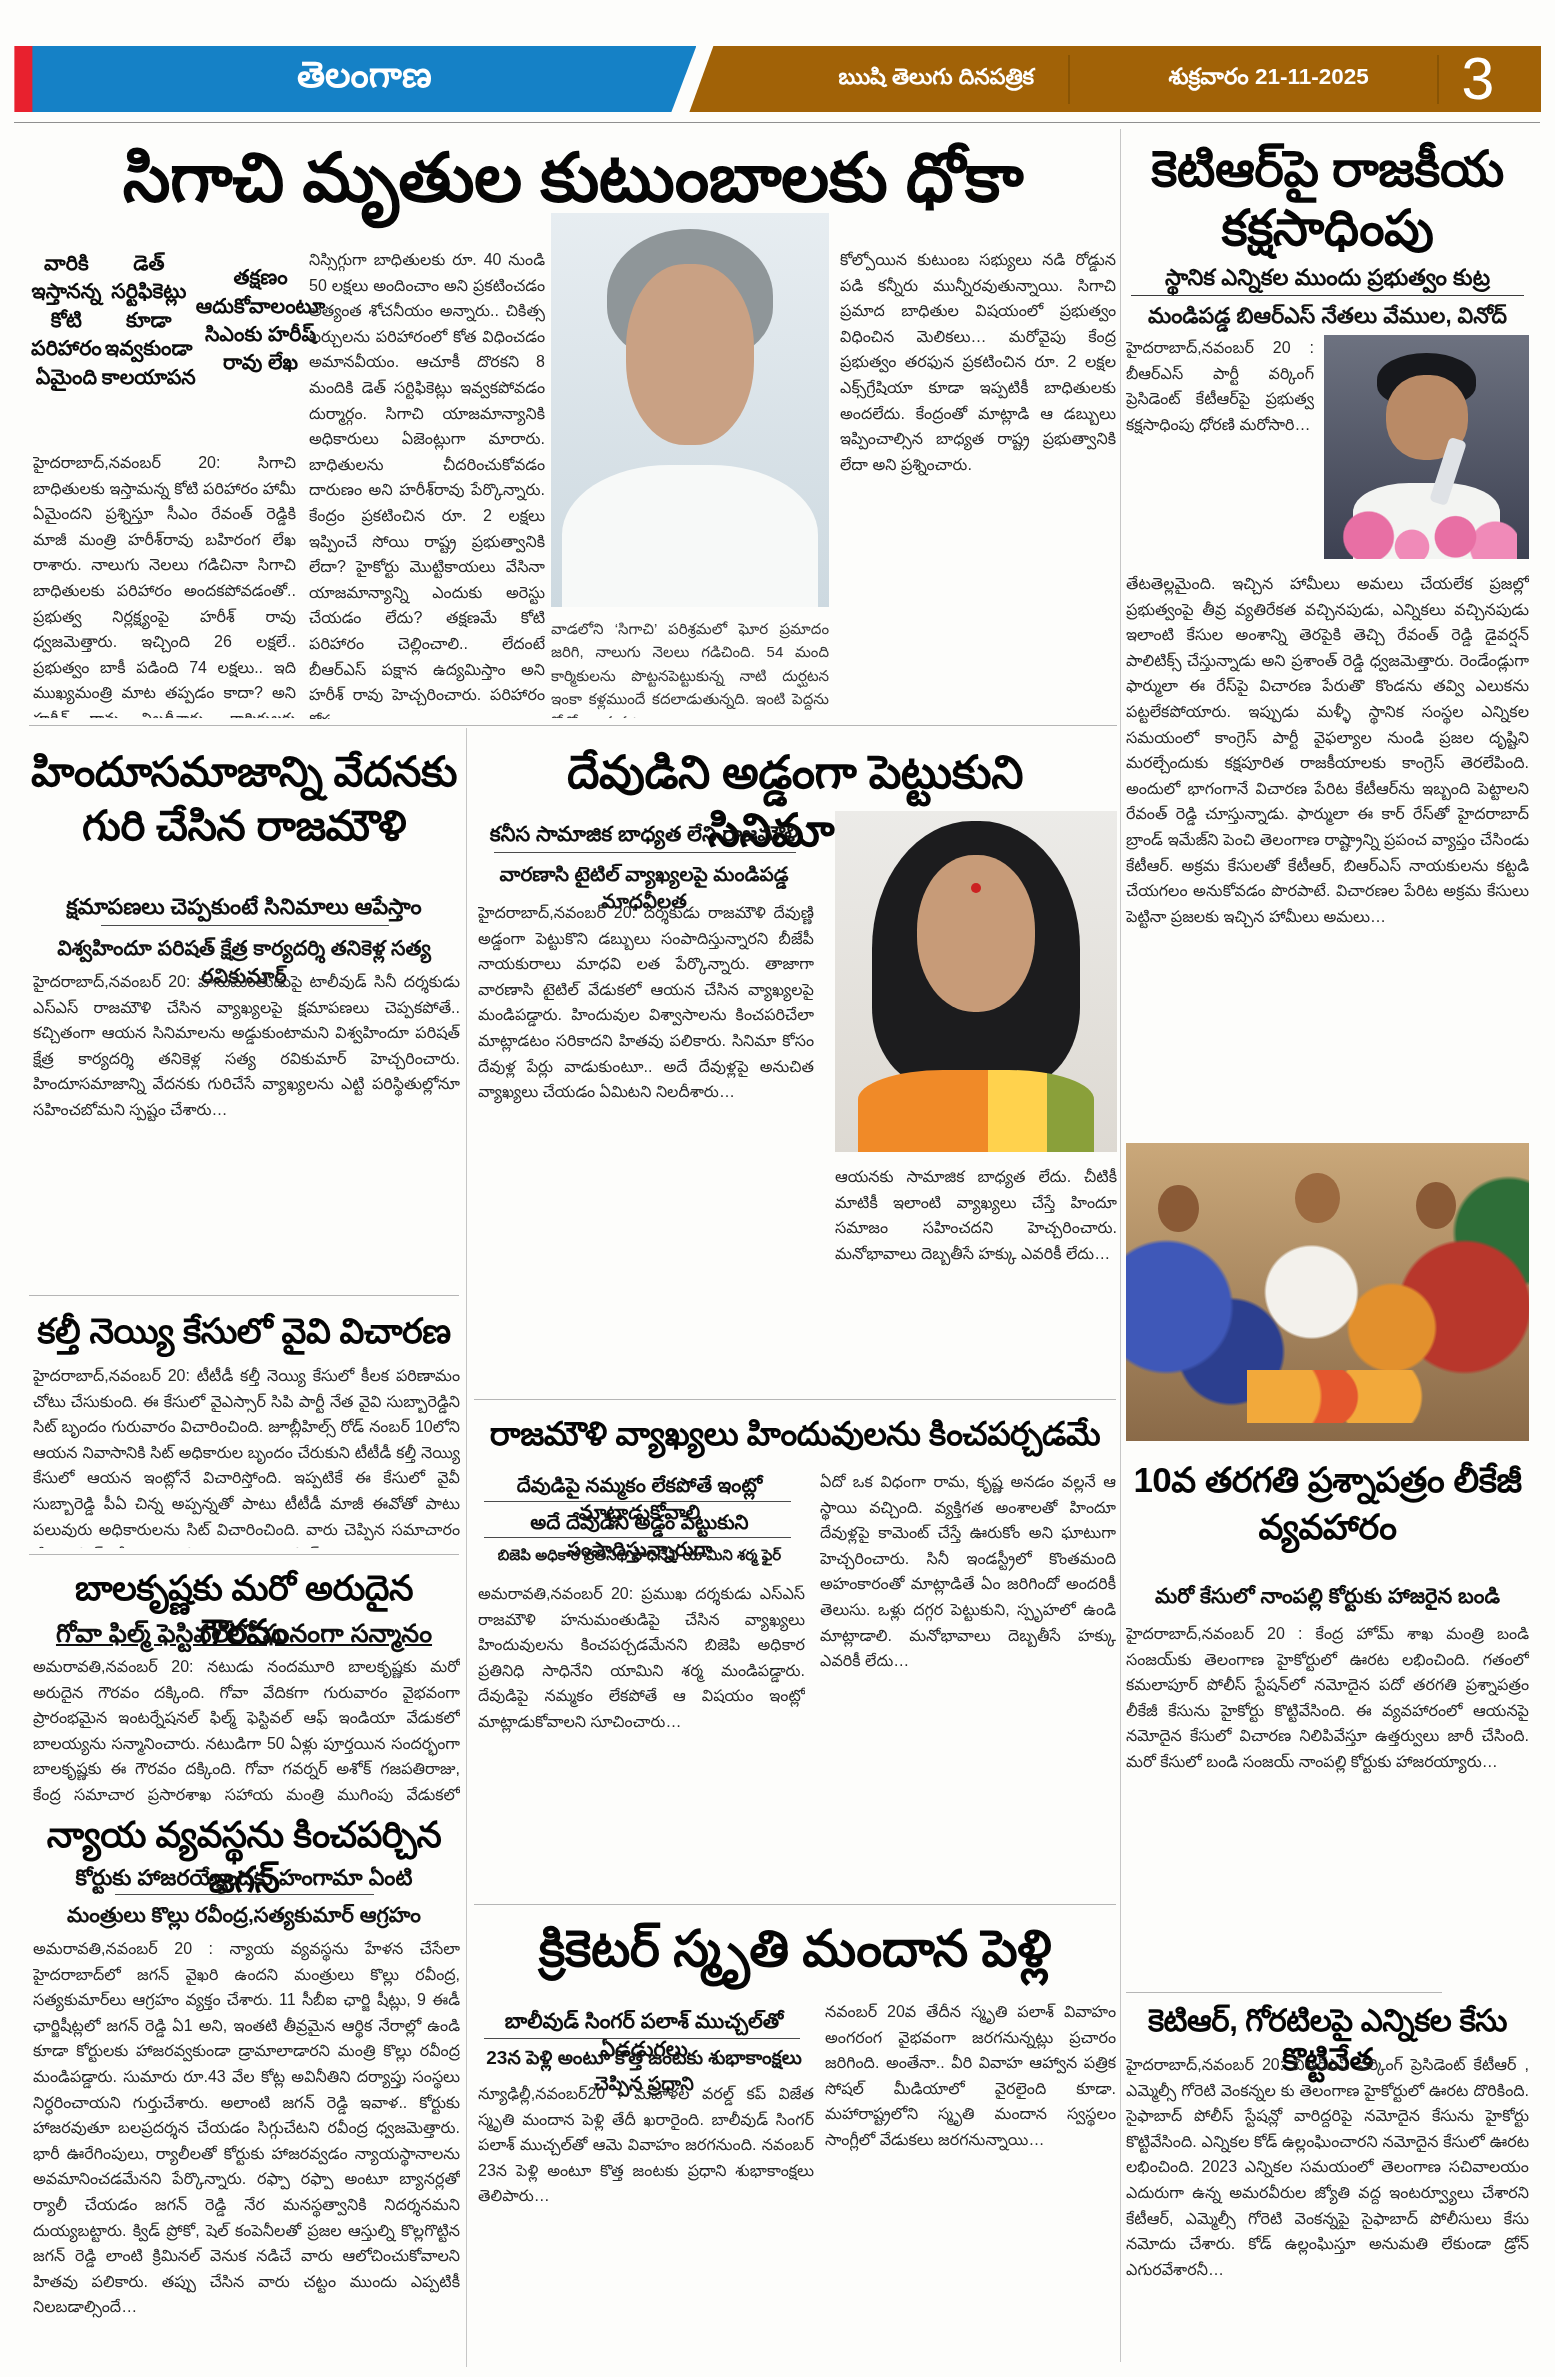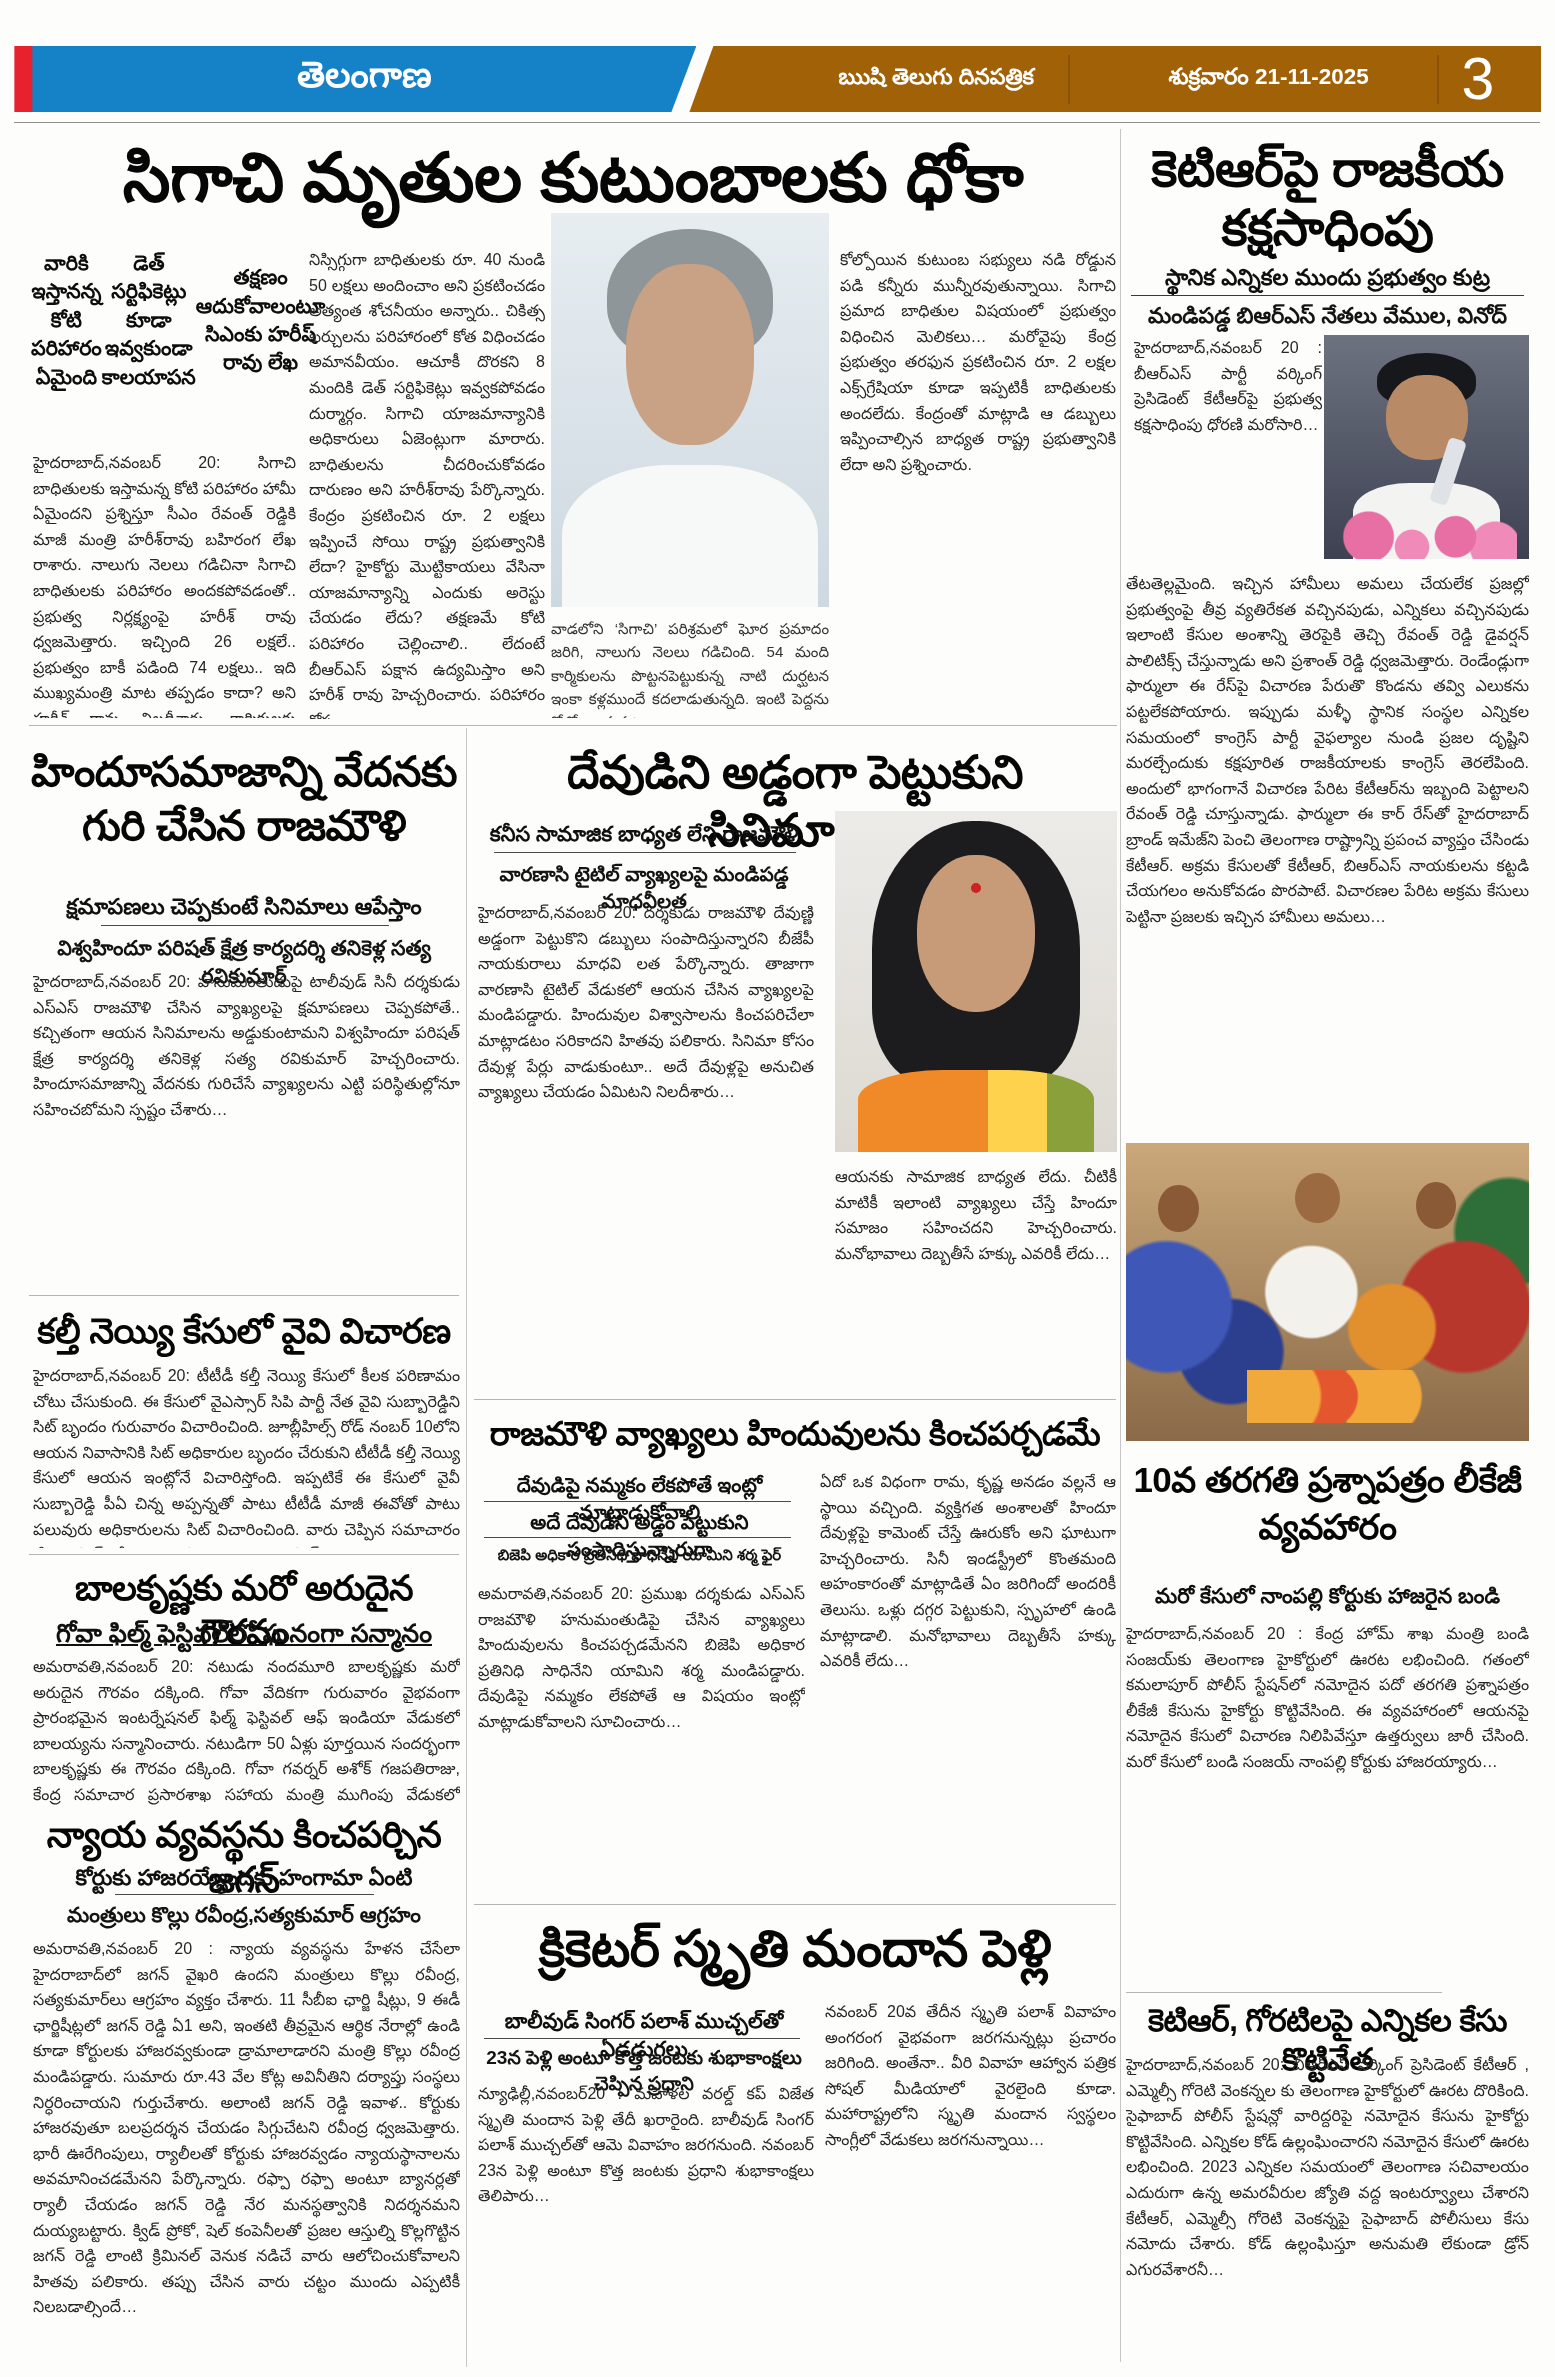--- a/index.html
+++ b/index.html
@@ -85,21 +85,21 @@
   </div>
   <div class="cap" style="left:551px;top:617px;width:278px;height:101px;">వాడలోని ‘సిగాచి’ పరిశ్రమలో ఘోర ప్రమాదం జరిగి, నాలుగు నెలలు గడిచింది. 54 మంది కార్మికులను పొట్టనపెట్టుకున్న నాటి దుర్ఘటన ఇంకా కళ్లముందే కదలాడుతున్నది. ఇంటి పెద్దను కోల్పోయిన కుటుంబాలు…</div>
 
   <div class="bd" style="left:840px;top:247px;width:276px;height:472px;">కోల్పోయిన కుటుంబ సభ్యులు నడి రోడ్డున పడి కన్నీరు మున్నీరవుతున్నాయి. సిగాచి ప్రమాద బాధితుల విషయంలో ప్రభుత్వం విధించిన మెలికలు… మరోవైపు కేంద్ర ప్రభుత్వం తరఫున ప్రకటించిన రూ. 2 లక్షల ఎక్స్‌గ్రేషియా కూడా ఇప్పటికీ బాధితులకు అందలేదు. కేంద్రంతో మాట్లాడి ఆ డబ్బులు ఇప్పించాల్సిన బాధ్యత రాష్ట్ర ప్రభుత్వానికి లేదా అని ప్రశ్నించారు.</div>
 
   <div class="hl" style="left:1126px;top:140px;width:403px;font-size:50px;line-height:1.18;">కెటిఆర్‌పై రాజకీయ కక్షసాధింపు</div>
   <div class="sub" style="left:1126px;top:263px;width:403px;font-size:22.5px;">స్థానిక ఎన్నికల ముందు ప్రభుత్వం కుట్ర</div>
   <div class="rh" style="left:1131px;top:295px;width:393px;background:#3a3a3a;height:1px;"></div>
   <div class="by" style="left:1126px;top:301px;width:403px;font-size:22px;">మండిపడ్డ బిఆర్‌ఎస్ నేతలు వేముల, వినోద్</div>
 
-  <div class="bd" style="left:1126px;top:335px;width:188px;height:230px;margin-left:8px;">హైదరాబాద్,నవంబర్ 20 : బీఆర్‌ఎస్ పార్టీ వర్కింగ్ ప్రెసిడెంట్ కేటీఆర్‌పై ప్రభుత్వ కక్షసాధింపు ధోరణి మరోసారి…</div>
+  <div class="bd" style="left:1126px;top:335px;width:188px;height:230px;">హైదరాబాద్,నవంబర్ 20 : బీఆర్‌ఎస్ పార్టీ వర్కింగ్ ప్రెసిడెంట్ కేటీఆర్‌పై ప్రభుత్వ కక్షసాధింపు ధోరణి మరోసారి…</div>
   <div class="photo" style="left:1324px;top:335px;width:205px;height:224px;background:linear-gradient(180deg,#6d7280,#3d4152);">
     <div class="ph-shape" style="top:8%;left:26%;width:48%;height:24%;background:#17181c;border-radius:50% 50% 40% 40%;"></div>
     <div class="ph-shape" style="top:18%;left:30%;width:40%;height:38%;background:#b98a66;border-radius:46%;"></div>
     <div class="ph-shape" style="bottom:0;left:14%;width:72%;height:34%;background:#f3f4f2;border-radius:38% 38% 0 0;"></div>
     <div class="ph-shape" style="bottom:-8%;left:6%;width:88%;height:30%;background:radial-gradient(circle at 18% 40%,#e86fa4 0 16%,transparent 17%),radial-gradient(circle at 42% 55%,#f08ab8 0 15%,transparent 16%),radial-gradient(circle at 66% 40%,#e86fa4 0 16%,transparent 17%),radial-gradient(circle at 88% 55%,#f08ab8 0 15%,transparent 16%);"></div>
     <div class="ph-shape" style="top:46%;left:56%;width:9%;height:30%;background:#dfe2e6;border-radius:4.8px;transform:rotate(18deg);"></div>
   </div>
   <div class="bd" style="left:1126px;top:571px;width:403px;height:563px;">తేటతెల్లమైంది. ఇచ్చిన హామీలు అమలు చేయలేక ప్రజల్లో ప్రభుత్వంపై తీవ్ర వ్యతిరేకత వచ్చినపుడు, ఎన్నికలు వచ్చినపుడు ఇలాంటి కేసుల అంశాన్ని తెరపైకి తెచ్చి రేవంత్ రెడ్డి డైవర్షన్ పాలిటిక్స్ చేస్తున్నాడు అని ప్రశాంత్ రెడ్డి ధ్వజమెత్తారు. రెండేండ్లుగా ఫార్ములా ఈ రేస్‌పై విచారణ పేరుతొ కొండను తవ్వి ఎలుకను పట్టలేకపోయారు. ఇప్పుడు మళ్ళీ స్థానిక సంస్థల ఎన్నికల సమయంలో కాంగ్రెస్ పార్టీ వైఫల్యాల నుండి ప్రజల దృష్టిని మరల్చేందుకు కక్షపూరిత రాజకీయాలకు కాంగ్రెస్ తెరలేపింది. అందులో భాగంగానే విచారణ పేరిట కేటీఆర్‌ను ఇబ్బంది పెట్టాలని రేవంత్ రెడ్డి చూస్తున్నాడు. ఫార్ములా ఈ కార్ రేస్‌తో హైదరాబాద్ బ్రాండ్ ఇమేజ్‌ని పెంచి తెలంగాణ రాష్ట్రాన్ని ప్రపంచ వ్యాప్తం చేసిండు కేటీఆర్. అక్రమ కేసులతో కేటీఆర్, బిఆర్‌ఎస్ నాయకులను కట్టడి చేయగలం అనుకోవడం పొరపాటే. విచారణల పేరిట అక్రమ కేసులు పెట్టినా ప్రజలకు ఇచ్చిన హామీలు అమలు…</div>
 
   <div class="photo" style="left:1126px;top:1143px;width:403px;height:298px;background:linear-gradient(180deg,#caa87a,#8a6a48);">

